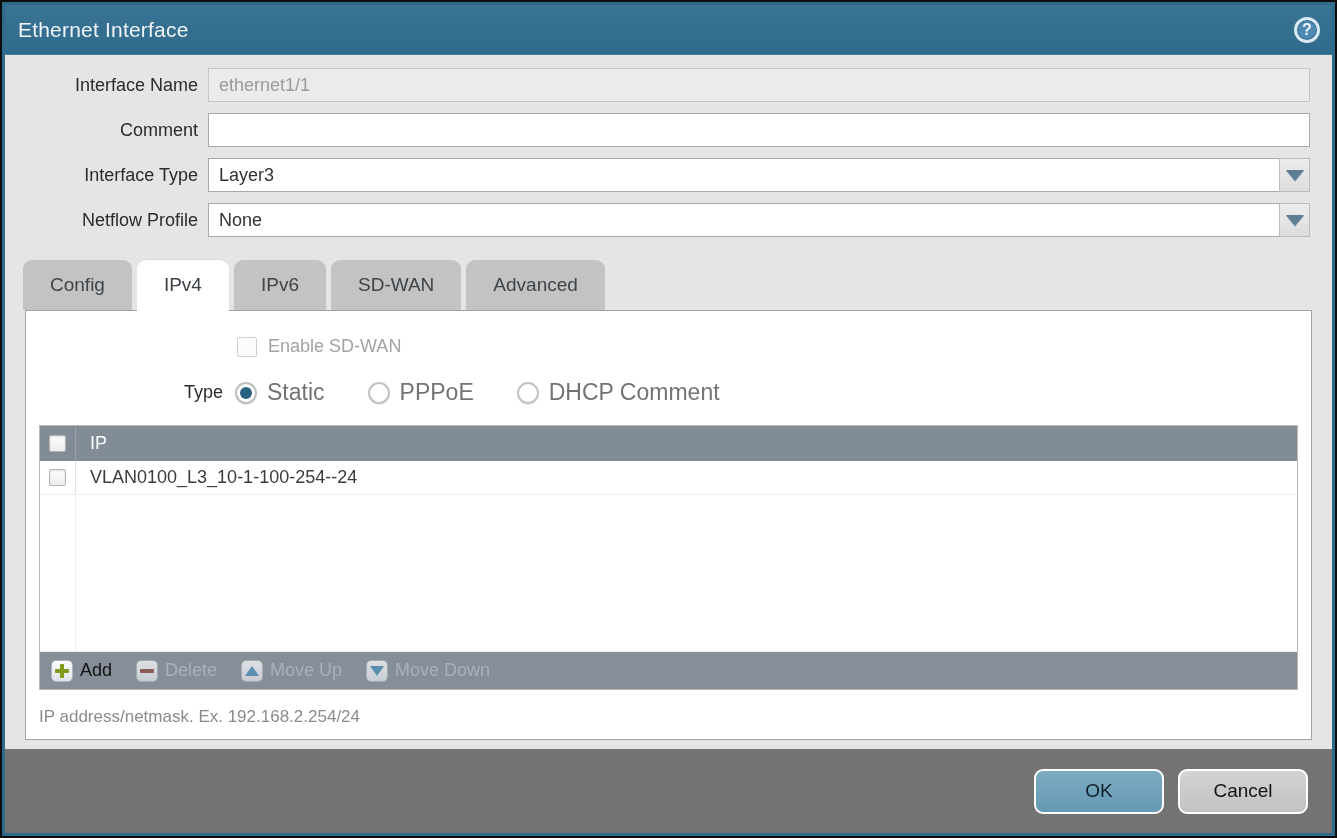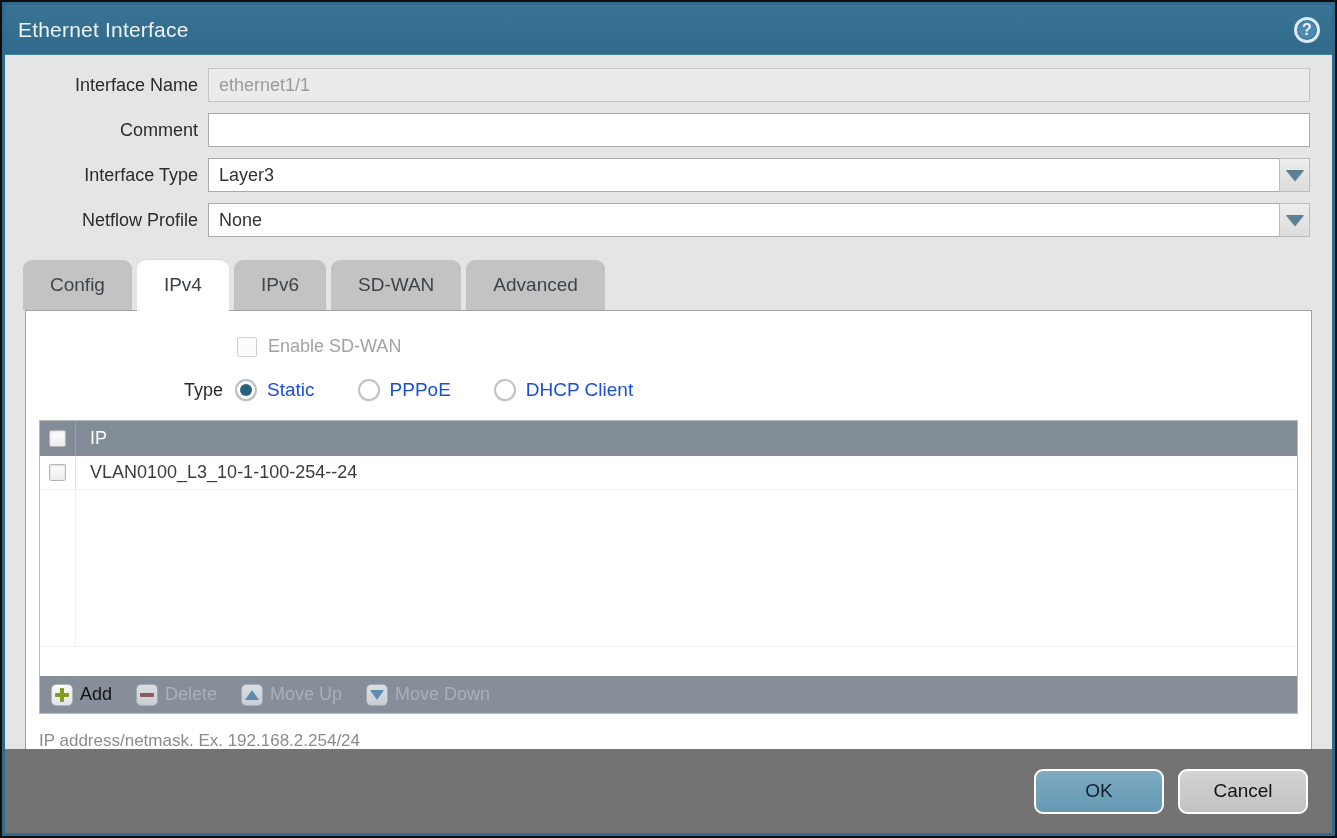--- a/index.html
+++ b/index.html
@@ -122,41 +122,41 @@
   .radio-opt { display:flex; align-items:center; margin-right:43px; cursor:pointer; }
   .radio {
     width:22px; height:22px; border-radius:50%;
     border:2px solid #c2c2c2; background:#ffffff;
     display:flex; align-items:center; justify-content:center;
     box-shadow:0 1px 1px rgba(0,0,0,0.08);
   }
   .radio .dot { width:12px; height:12px; border-radius:50%; background:transparent; }
   .radio.selected { border-color:#b9bec2; }
   .radio.selected .dot { background:#27617f; }
-  .radio-label { font-size:19px; color:#1d4ed8; margin-left:10px; }
+  .radio-label { font-size:23px; color:#737373; margin-left:10px; }
   
   .table {
     margin:19px 13px 0 13px;
     border:1px solid #b9b9b9;
     display:flex; flex-direction:column;
     flex:0 0 auto;
   }
   .t-header {
     height:35px; background:#828c97;
     display:flex; align-items:center;
   }
   .t-check-cell {
     flex:0 0 36px; height:100%;
     display:flex; align-items:center; justify-content:center;
     border-right:1px solid #98a0aa;
   }
   .t-header .col-label {
     color:#ffffff; font-size:18px; padding-left:14px;
   }
-  .t-body { height:220px; background:#ffffff; overflow:hidden; }
+  .t-body { height:191px; background:#ffffff; overflow:hidden; }
   .t-row {
     height:34px; display:flex; align-items:center;
     border-bottom:1px solid #ededed;
     cursor:pointer;
   }
   .t-row .t-check-cell { border-right:1px solid #e2e2e2; }
   .t-row .cell-text { font-size:18px; color:#3c3c3c; padding-left:14px; }
   .t-filler { height:157px; border-right:none; }
   .t-filler .t-check-cell { height:100%; border-right:1px solid #f0f0f0; }
   
@@ -287,21 +287,21 @@
         <div class="radio-opt">
           <div class="radio">
               <div class="dot"></div>
             </div>
           <div class="radio-label">PPPoE</div>
         </div>
         <div class="radio-opt">
           <div class="radio">
               <div class="dot"></div>
             </div>
-          <div class="radio-label">DHCP Client</div>
+          <div class="radio-label">DHCP Comment</div>
         </div>
       </div>
 
       <div class="table">
         <div class="t-header">
           <div class="t-check-cell">
             <div class="checkbox small"></div>
           </div>
           <div class="col-label">IP</div>
         </div>

